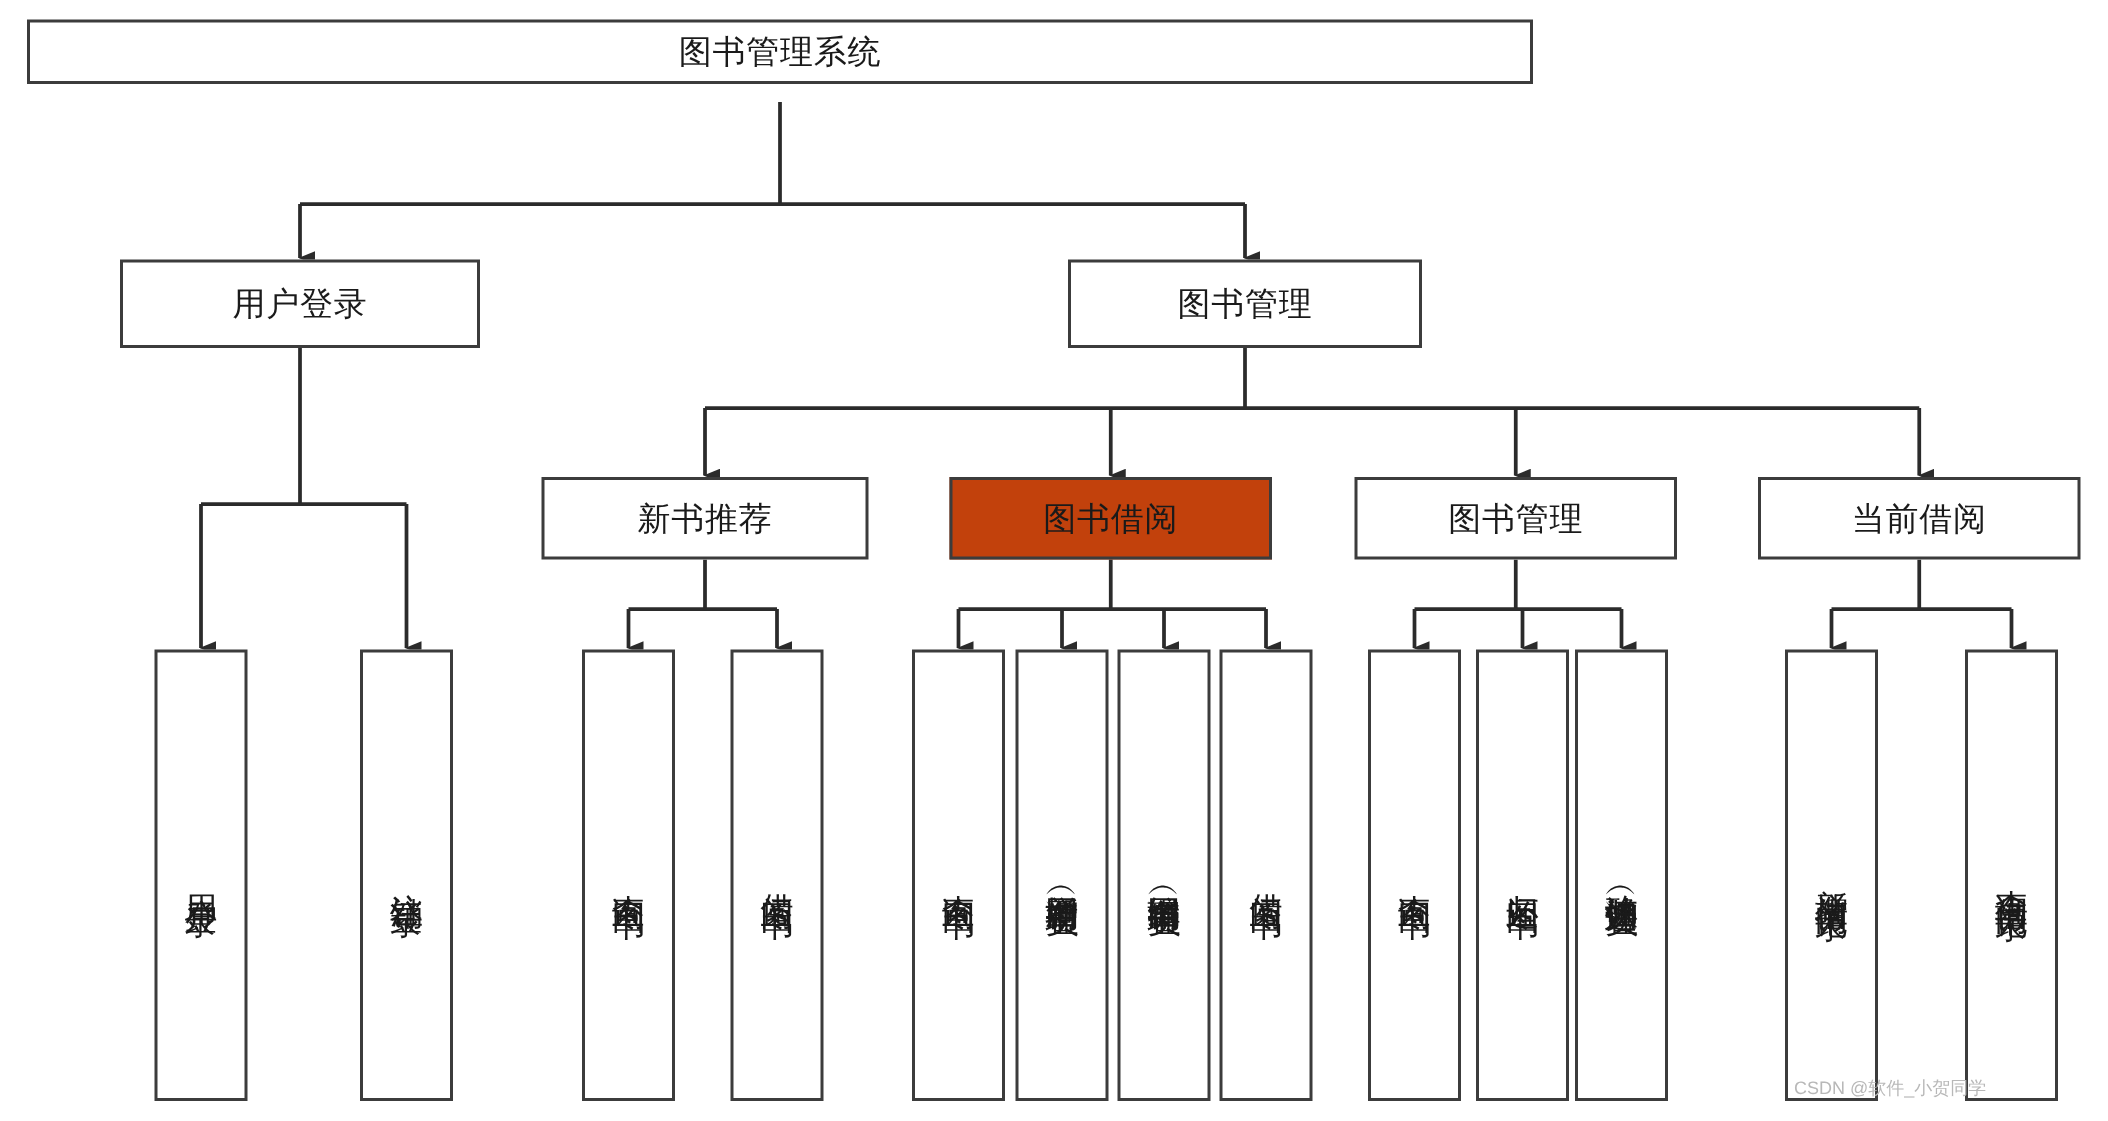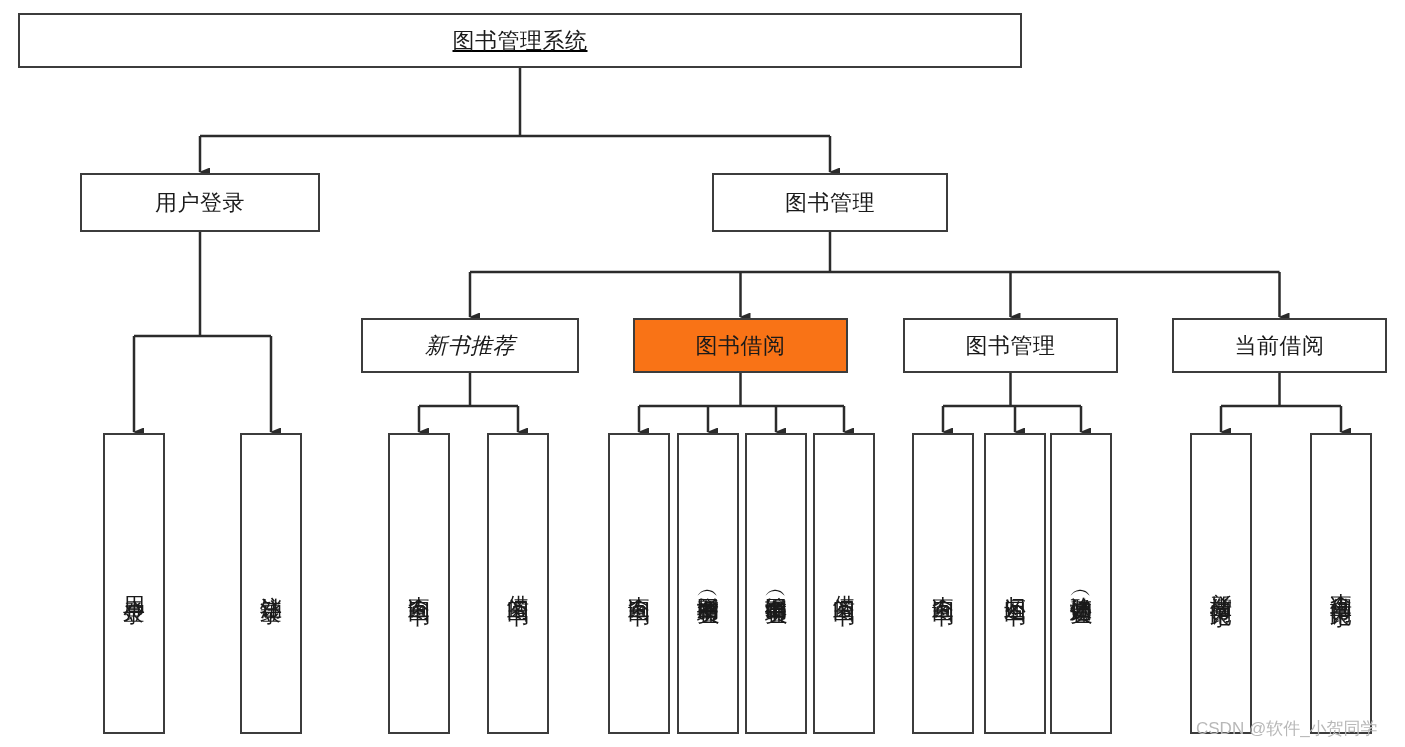--- a/index.html
+++ b/index.html
@@ -55,21 +55,21 @@
     font-size: 22px;
     letter-spacing: 3px;
     line-height: 1;
   }
   .node.vertical.tight .node-label {
     letter-spacing: 1px;
   }
   .watermark {
     position: absolute;
     color: #b8b8b8;
-    font-size: 17px;
+    font-size: 12px;
     white-space: nowrap;
     user-select: none;
   }
 </style>
 </head>
 <body>
 
 <div id="diagram-root" style="background: rgb(255, 255, 255);">
   <svg class="edges" viewBox="0 0 1405 747" preserveAspectRatio="none">
     <defs>
@@ -108,33 +108,33 @@
         <line x1="1015" y1="406" x2="1015" y2="432" stroke="#2b2b2b" stroke-width="2.5" marker-end="url(#arrowhead)"></line>
         <line x1="1081" y1="406" x2="1081" y2="432" stroke="#2b2b2b" stroke-width="2.5" marker-end="url(#arrowhead)"></line>
         <line x1="1279.5" y1="373" x2="1279.5" y2="406" stroke="#2b2b2b" stroke-width="2.5"></line>
         <line x1="1221" y1="406" x2="1341" y2="406" stroke="#2b2b2b" stroke-width="2.5"></line>
         <line x1="1221" y1="406" x2="1221" y2="432" stroke="#2b2b2b" stroke-width="2.5" marker-end="url(#arrowhead)"></line>
         <line x1="1341" y1="406" x2="1341" y2="432" stroke="#2b2b2b" stroke-width="2.5" marker-end="url(#arrowhead)"></line>
       </g>
   </svg>
 
   <div id="node-layer">
-      <div class="node horizontal" style="left: 18px; top: 13px; width: 1004px; height: 55px; border-color: rgb(60, 60, 60); background: rgb(255, 255, 255); text-decoration: underline;">
+      <div class="node horizontal" style="left: 18px; top: 13px; width: 1004px; height: 43px; border-color: rgb(60, 60, 60); background: rgb(255, 255, 255);">
         <span class="node-label" style="color: rgb(26, 26, 26);">图书管理系统</span>
       </div>
       <div class="node horizontal" style="left: 80px; top: 173px; width: 240px; height: 59px; border-color: rgb(60, 60, 60); background: rgb(255, 255, 255);">
         <span class="node-label" style="color: rgb(26, 26, 26);">用户登录</span>
       </div>
       <div class="node horizontal" style="left: 712px; top: 173px; width: 236px; height: 59px; border-color: rgb(60, 60, 60); background: rgb(255, 255, 255);">
         <span class="node-label" style="color: rgb(26, 26, 26); text-align: right;">图书管理</span>
       </div>
       <div class="node horizontal" style="left: 361px; top: 318px; width: 218px; height: 55px; border-color: rgb(60, 60, 60); background: rgb(255, 255, 255);">
-        <span class="node-label" style="color: rgb(26, 26, 26); font-style: italic;">新书推荐</span>
+        <span class="node-label" style="color: rgb(26, 26, 26);">新书推荐</span>
       </div>
-      <div class="node horizontal" style="left: 633px; top: 318px; width: 215px; height: 55px; border-color: rgb(60, 60, 60); background: #f97316;">
+      <div class="node horizontal" style="left: 633px; top: 318px; width: 215px; height: 55px; border-color: rgb(60, 60, 60); background: #c2410c;">
         <span class="node-label" style="color: rgb(26, 26, 26);">图书借阅</span>
       </div>
       <div class="node horizontal" style="left: 903px; top: 318px; width: 215px; height: 55px; border-color: rgb(60, 60, 60); background: rgb(255, 255, 255);">
         <span class="node-label" style="color: rgb(26, 26, 26);">图书管理</span>
       </div>
       <div class="node horizontal" style="left: 1172px; top: 318px; width: 215px; height: 55px; border-color: rgb(60, 60, 60); background: rgb(255, 255, 255);">
         <span class="node-label" style="color: rgb(26, 26, 26);">当前借阅</span>
       </div>
       <div class="node vertical" style="left: 103px; top: 433px; width: 62px; height: 301px; border-color: rgb(60, 60, 60); background: rgb(255, 255, 255);">
         <span class="node-label" style="color: rgb(26, 26, 26);">用户登录</span>

